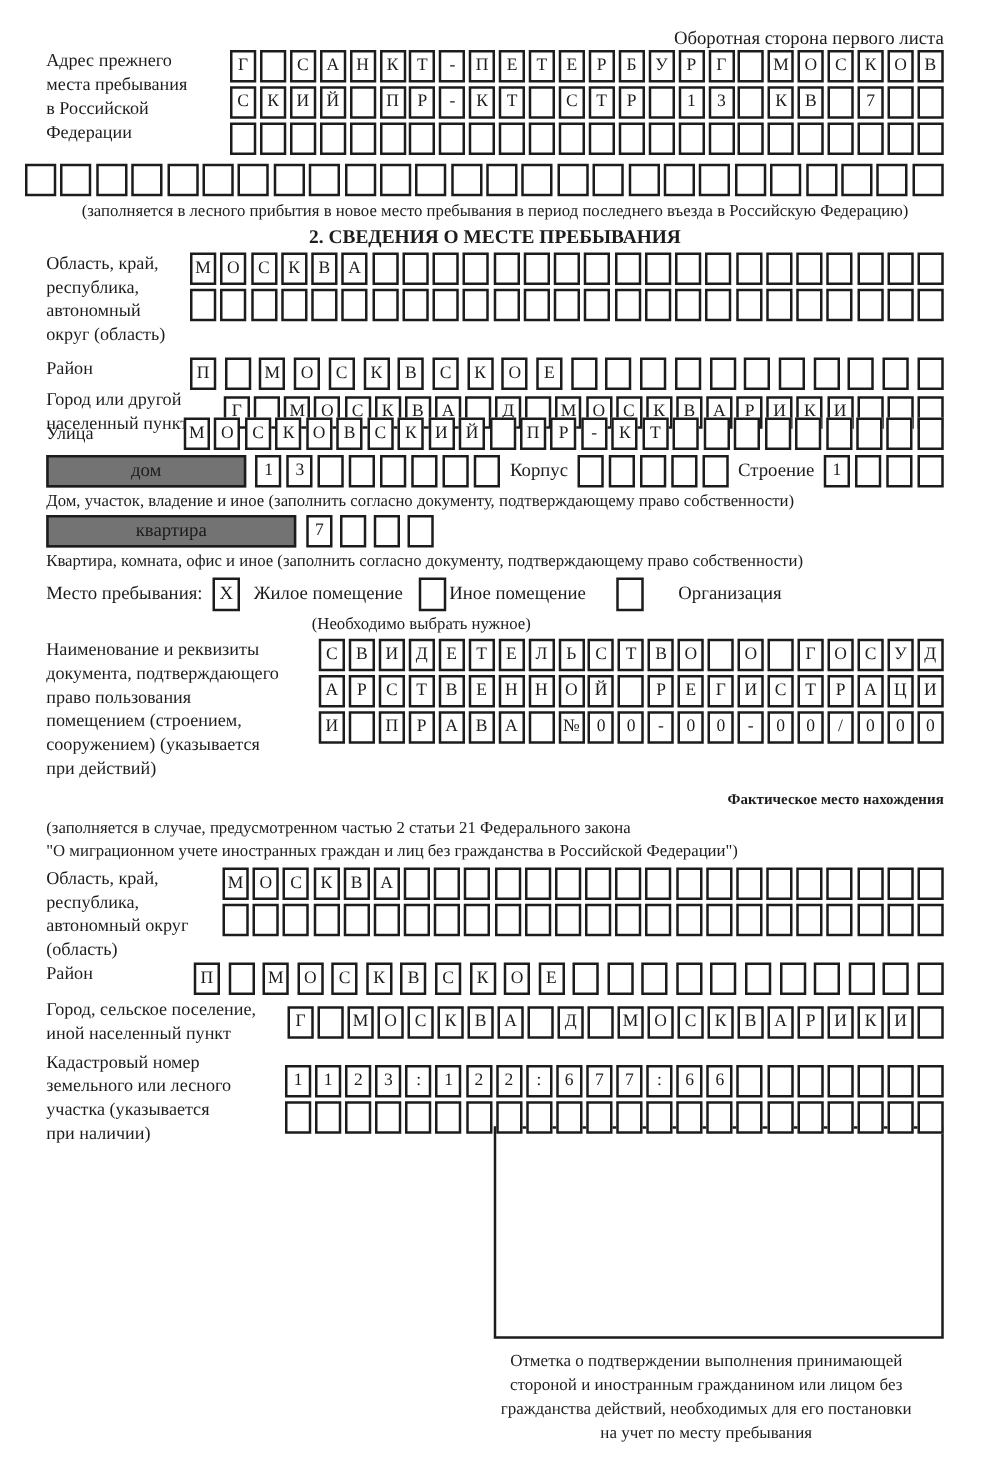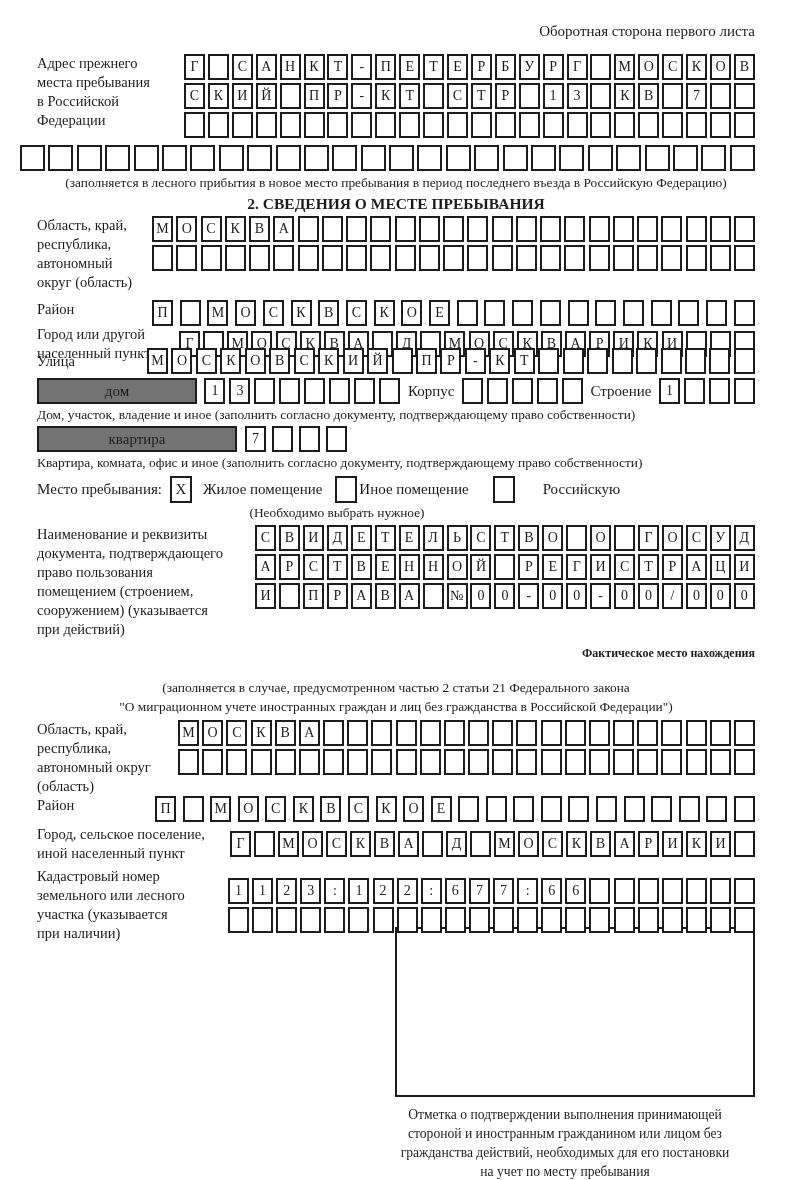--- a/index.html
+++ b/index.html
@@ -24,40 +24,40 @@
     font-size:14px; line-height:1; background:#fff; flex-shrink:0;
   }
   .fullrow{ width:735px; margin-left:-17px; margin-top:4px; }
   .fullrow .cell{ width:25px; }
   .caption{ font-size:13.4px; line-height:18px; }
   .center{ text-align:center; }
   .h2{ text-align:center; font-weight:bold; font-size:15.5px; line-height:20px; margin-top:2px; }
   .w147{ width:147px; } .w115{ width:115px; } .w142{ width:142px; }
   .w110{ width:110px; } .w218{ width:218px; } .w141{ width:141px; }
   .w118{ width:118px; } .w193{ width:193px; } .w191{ width:191px; }
-  .mt14{ margin-top:14px; } .mt8{ margin-top:8px; } .mt4{ margin-top:4px; }
+  .mt14{ } .mt8{ margin-top:8px; } .mt4{ margin-top:4px; }
   .mt2{ margin-top:2px; }
   .mtm4{ margin-top:-4px; } .mtm15{ margin-top:-15px; }
   .namedbox{
     height:26px; border:2px solid var(--ink); display:flex; align-items:center;
     justify-content:center; font-size:15px; flex-shrink:0; background:#737373;
   }
   .houserow{ display:flex; justify-content:space-between; align-items:center; margin-top:4px; }
   .cellgroup{ display:flex; gap:4px; }
   .inline-lbl{ font-size:15px; line-height:19px; flex-shrink:0; }
   .aptrow{ display:flex; align-items:center; gap:8px; margin-top:2px; }
   .stayrow{ display:flex; align-items:center; margin-top:4px; }
   .stayrow .lbl-main{ font-size:15px; }
   .cb{
     width:22px; height:27px; border:2px solid var(--ink); display:inline-flex;
     align-items:center; justify-content:center; font-size:15px; flex-shrink:0; background:#fff;
   }
   .choose-note{ width:600px; text-align:center; font-size:13.4px; line-height:17px; margin-top:1px; }
   .fact-title{ text-align:right; font-weight:bold; font-size:12px; line-height:20px; margin-top:4px; }
-  .fact-notes{ text-align:center; font-size:13.4px; line-height:19px; margin-top:15px;font-family:Liberation Serif, serif; }
+  .fact-notes{ text-align:left; font-size:13.4px; line-height:19px; margin-top:3px;font-family:Liberation Serif, serif; }
   .stamp-box{
     width:360px; height:170px; border:2px solid var(--ink);
     margin:-16px 0 0 auto; background:#fff;
   }
   .stamp-note{
     width:390px; margin:8px -5px 0 auto; text-align:center;
     font-size:13.6px; line-height:19px;
   }
 </style>
 </head>
@@ -385,21 +385,21 @@
   </div>
   <div class="caption mt2">Квартира, комната, офис и иное (заполнить согласно документу, подтверждающему право собственности)</div>
 
   <div class="stayrow">
     <span class="lbl-main">Место пребывания:</span>
     <span class="cb" style="margin-left:8px">X</span>
     <span class="lbl-main" style="margin-left:11px">Жилое помещение</span>
     <span class="cb" style="margin-left:13px"></span>
     <span class="lbl-main" style="margin-left:2px">Иное помещение</span>
     <span class="cb" style="margin-left:24px"></span>
-    <span class="lbl-main" style="margin-left:28px">Российскую</span>
+    <span class="lbl-main" style="margin-left:28px">Организация</span>
   </div>
   <div class="choose-note">(Необходимо выбрать нужное)</div>
 
   <div class="block mt4">
     <div class="lbl lines w218">Наименование и реквизиты
 документа, подтверждающего
 право пользования
 помещением (строением,
 сооружением) (указывается
 при действий)</div>

